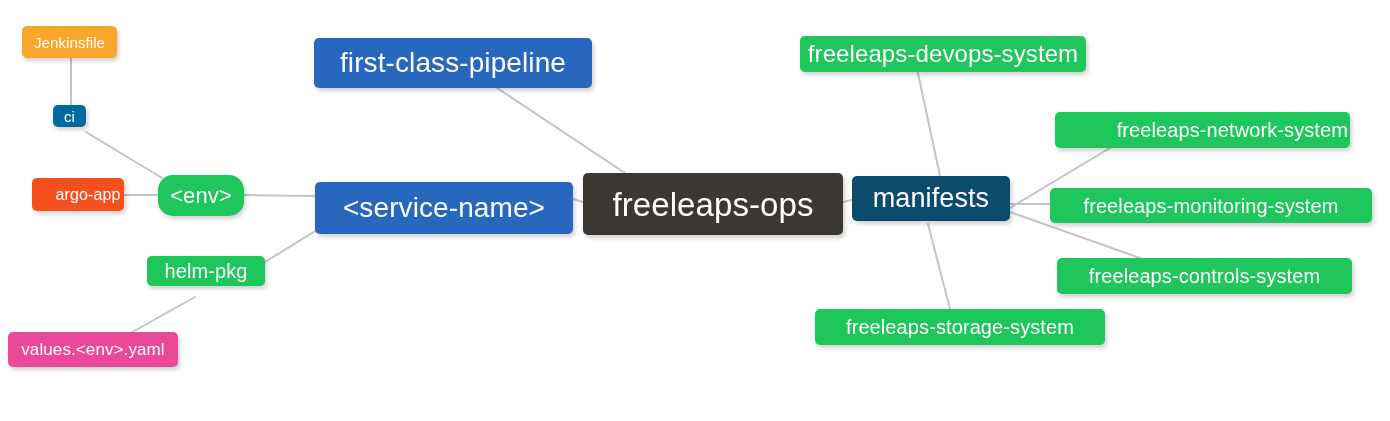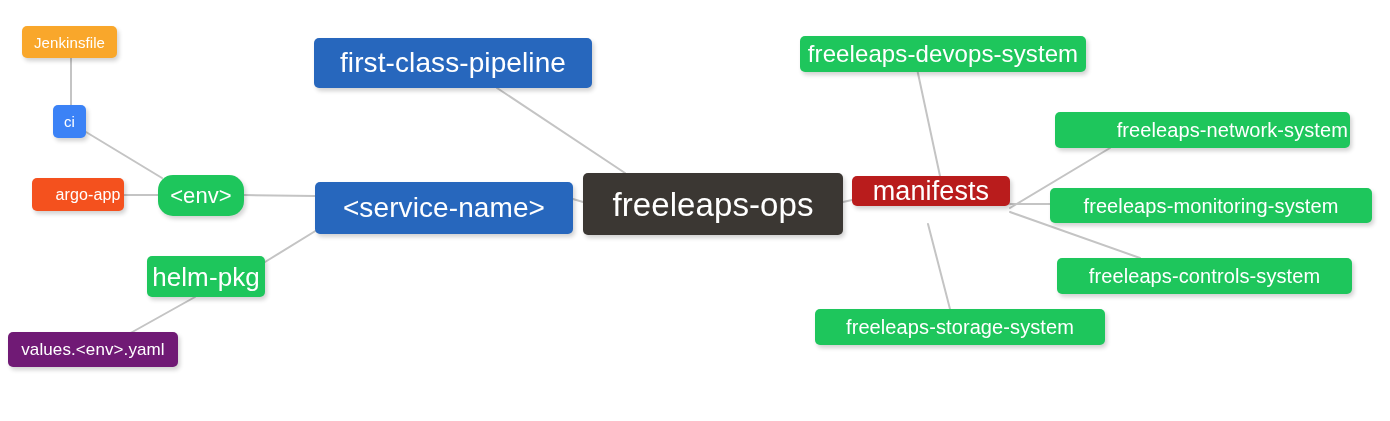--- a/index.html
+++ b/index.html
@@ -69,39 +69,39 @@
   <div id="node-layer">
       <div class="node" style="left: 583px; top: 173px; width: 260px; height: 62px; background: rgb(59, 55, 51); font-size: 33px;">
         <span class="node-label">freeleaps-ops</span>
       </div>
       <div class="node" style="left: 314px; top: 38px; width: 278px; height: 50px; background: rgb(39, 103, 189); font-size: 28px;">
         <span class="node-label">first-class-pipeline</span>
       </div>
       <div class="node" style="left: 315px; top: 182px; width: 258px; height: 52px; background: rgb(39, 103, 189); font-size: 28px;">
         <span class="node-label">&lt;service-name&gt;</span>
       </div>
-      <div class="node" style="left: 852px; top: 176px; width: 158px; height: 30px; background: #b91c1c; font-size: 27px;">
+      <div class="node" style="left: 852px; top: 176px; width: 158px; height: 45px; background: #0c4a6e; font-size: 27px;">
         <span class="node-label">manifests</span>
       </div>
       <div class="node" style="left: 158px; top: 175px; width: 86px; height: 41px; background: rgb(30, 198, 92); font-size: 22px; border-radius: 15px;">
         <span class="node-label">&lt;env&gt;</span>
       </div>
-      <div class="node" style="left: 147px; top: 256px; width: 118px; height: 41px; background: rgb(30, 198, 92); font-size: 26px;">
+      <div class="node" style="left: 147px; top: 256px; width: 118px; height: 30px; background: rgb(30, 198, 92); font-size: 20px;">
         <span class="node-label">helm-pkg</span>
       </div>
       <div class="node" style="left: 22px; top: 26px; width: 95px; height: 32px; background: rgb(249, 167, 43); font-size: 15px;">
         <span class="node-label">Jenkinsfile</span>
       </div>
-      <div class="node" style="left: 53px; top: 105px; width: 33px; height: 33px; background: #3b82f6; font-size: 15px;">
+      <div class="node" style="left: 53px; top: 105px; width: 33px; height: 22px; background: #0369a1; font-size: 15px;">
         <span class="node-label">ci</span>
       </div>
       <div class="node" style="left: 32px; top: 178px; width: 92px; height: 33px; background: rgb(244, 81, 30); font-size: 16px; padding-left: 20px;">
         <span class="node-label">argo-app</span>
       </div>
-      <div class="node" style="left: 8px; top: 332px; width: 170px; height: 35px; background: #701a75; font-size: 17px;">
+      <div class="node" style="left: 8px; top: 332px; width: 170px; height: 35px; background: #ec4899; font-size: 17px;">
         <span class="node-label">values.&lt;env&gt;.yaml</span>
       </div>
       <div class="node" style="left: 800px; top: 20px; width: 286px; height: 36px; background: rgb(30, 198, 92); font-size: 24px; margin-top: 16px;">
         <span class="node-label">freeleaps-devops-system</span>
       </div>
       <div class="node" style="left: 1055px; top: 112px; width: 295px; height: 36px; background: rgb(30, 198, 92); font-size: 20px; justify-content: flex-end;">
         <span class="node-label">freeleaps-network-system</span>
       </div>
       <div class="node" style="left: 1050px; top: 188px; width: 322px; height: 35px; background: rgb(30, 198, 92); font-size: 20px; align-items: center;">
         <span class="node-label">freeleaps-monitoring-system</span>

